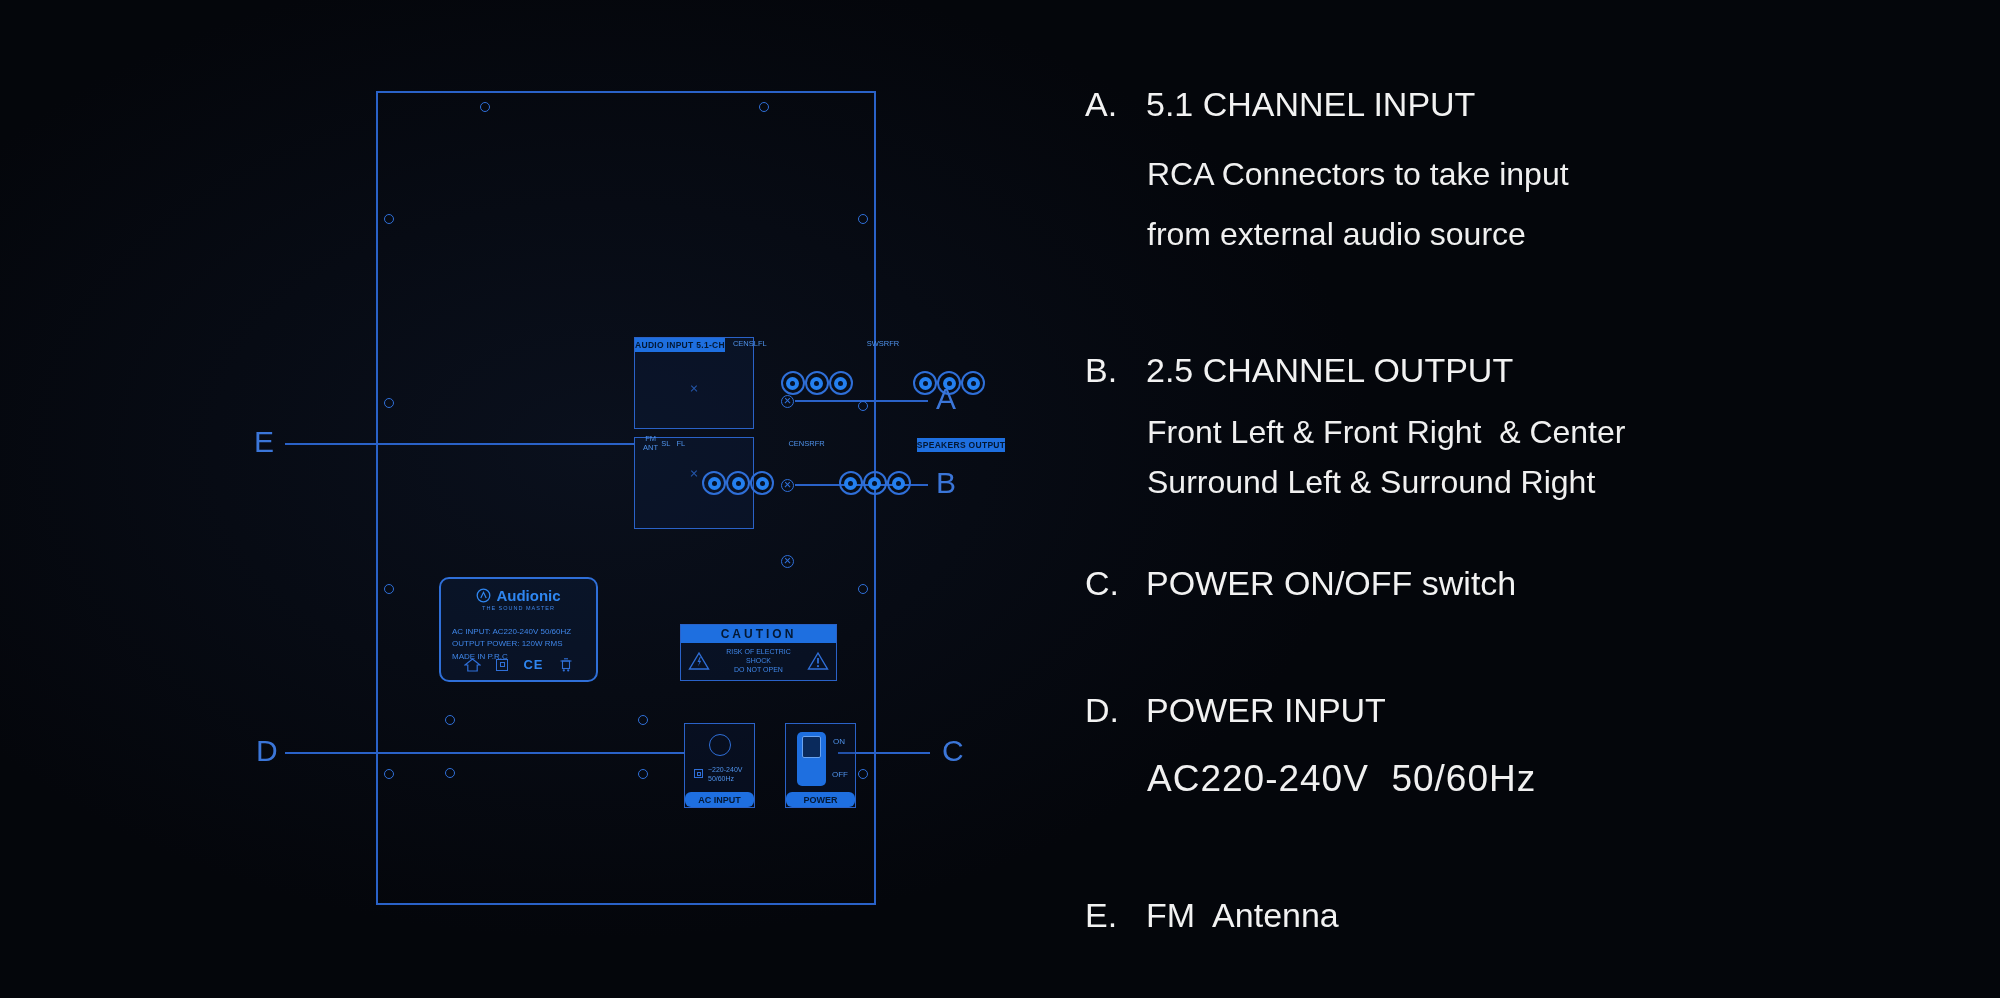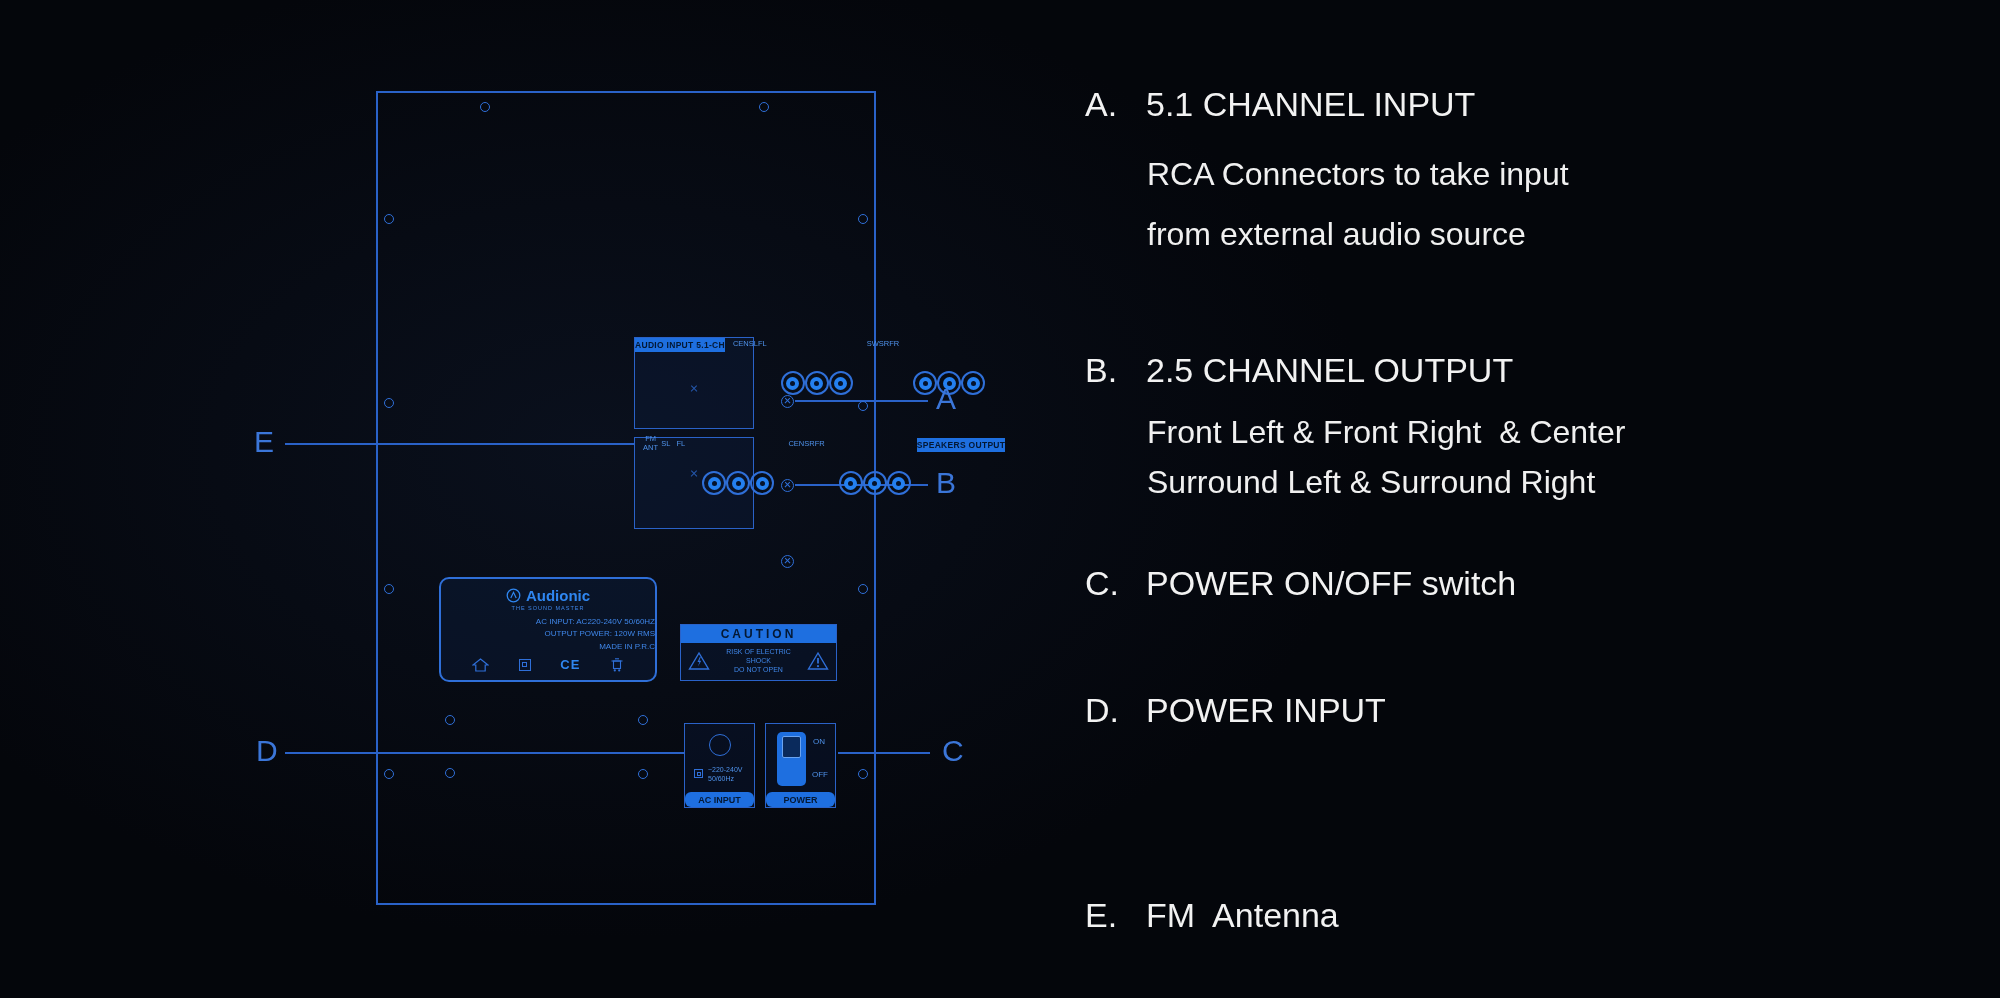--- a/index.html
+++ b/index.html
@@ -69,21 +69,21 @@
   
   .brand {
     border:2px solid #2f6fd8; border-radius:10px;
     background:rgba(22,62,140,0.14);
   }
   .brand-logo-row {
     margin-top:8px; display:flex; align-items:center; justify-content:center; gap:5px;
     color:#2f86f0; font-size:15px; font-weight:bold;
   }
   .brand-tagline { text-align:center; color:#3f86e8; font-size:5.5px; letter-spacing:1px; margin-top:1px; }
-  .brand-lines { margin-top:5px; padding-left:23px; color:#3f86e8; font-size:8px; line-height:1.55;text-align:right; }
+  .brand-lines { margin-top:15px; padding-left:11px; color:#3f86e8; font-size:8px; line-height:1.55; }
   .brand-icons {
     position:absolute; left:0; right:0; bottom:7px; height:17px;
     display:flex; align-items:center; justify-content:space-around; padding:0 16px;
     color:#2f86f0;
   }
   .ce-mark { font-size:13px; font-weight:bold; letter-spacing:1px; }
   .sq-outer {
     width:12px; height:12px; border:1.3px solid #2f6fd8;
     display:inline-flex; align-items:center; justify-content:center;
   }
@@ -249,21 +249,21 @@
         </span>
       <span class="rca">
           <span class="rca-in">
             <span class="rca-dot"></span>
           </span>
         </span>
     </div>
     <div class="block-bar">SPEAKERS OUTPUT</div>
   </div>
 
-  <div class="brand abs" style="left:439px; top:577px; width:218px; height:105px;">
+  <div class="brand abs" style="left:439px; top:577px; width:159px; height:105px;">
     <div class="brand-logo-row">
       <svg width="15" height="15" viewBox="0 0 15 15">
         <circle cx="7.5" cy="7.5" r="6.3" fill="none" stroke="#2f86f0" stroke-width="1.3"></circle>
         <path d="M4.8 10 L7.5 4.3 L10.2 10" fill="none" stroke="#2f86f0" stroke-width="1.2"></path>
       </svg>
       <span>Audionic</span>
     </div>
     <div class="brand-tagline">THE SOUND MASTER</div>
     <div class="brand-lines">
       <div>AC INPUT: AC220-240V 50/60HZ</div>
@@ -315,21 +315,21 @@
           <span class="sq-inner"></span>
         </span>
       <div class="ac-rate-text" style="margin-left:5px;">
         <div>~220-240V</div>
         <div>50/60Hz</div>
       </div>
     </div>
     <div class="io-bar">AC INPUT</div>
   </div>
 
-  <div class="io-box abs" style="left:765px; top:723px; width:71px; height:85px;">
+  <div class="io-box abs" style="left:785px; top:723px; width:71px; height:85px;">
     <div class="rocker abs" style="left:11px; top:8px; width:29px; height:54px;">
       <div class="rocker-top"></div>
     </div>
     <span class="tiny-lbl abs" style="left:47px; top:13px;">ON</span>
     <span class="tiny-lbl abs" style="left:46px; top:46px;">OFF</span>
     <div class="io-bar">POWER</div>
   </div>
 
   <div class="cletter abs" style="left:936px; top:382px;">A</div>
   <div class="cletter abs" style="left:936px; top:466px;">B</div>
@@ -353,19 +353,20 @@
 
   <div class="leg-head abs" style="top:564px;">
     <span class="leg-letter">C.</span>
     <span class="leg-title">POWER ON/OFF switch</span>
   </div>
 
   <div class="leg-head abs" style="top:691px;">
     <span class="leg-letter">D.</span>
     <span class="leg-title">POWER INPUT</span>
   </div>
+  <div class="leg-line big abs" style="top:758px;">AC220-240V  50/60Hz</div>
 
   <div class="leg-head abs" style="top:896px;">
     <span class="leg-letter">E.</span>
     <span class="leg-title">FM  Antenna</span>
   </div>
 
 </div>
 
 </body></html>

